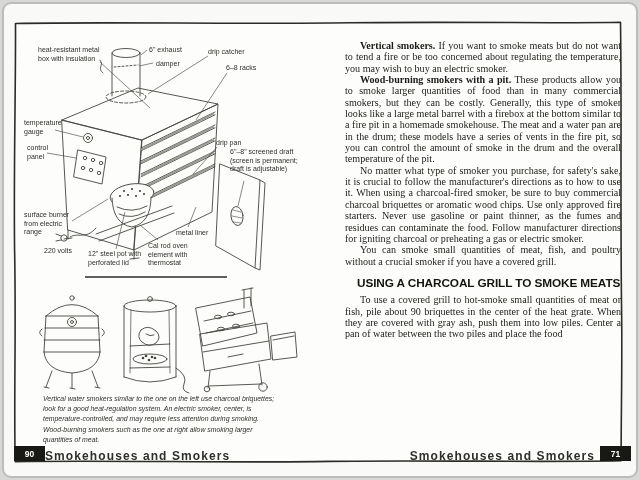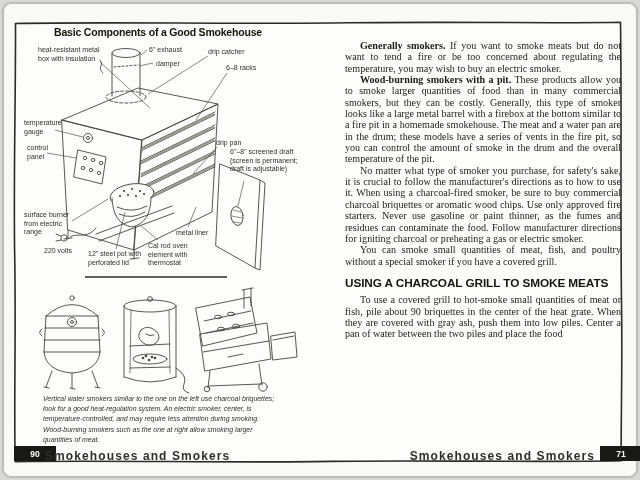--- a/index.html
+++ b/index.html
@@ -14,24 +14,24 @@
             font-size:10.5px; letter-spacing:-0.2px; }
   .dlabel { position:absolute; font-size:7px; line-height:8.6px; color:#2e2e2a; }
   .caption{ position:absolute; font-style:italic; font-size:6.9px; line-height:10.2px; color:#2f2f2b; }
 
   
   .rp { position:absolute; left:345px; top:40px; width:276px;
         font-family:"Liberation Serif",serif; font-size:10.1px; line-height:11.35px;
         color:#1b1b17; text-align:justify; }
   .rp p { margin:0; text-indent:15px; }
   .rp h2 { font-family:"Liberation Sans",sans-serif; font-size:11.8px; letter-spacing:-0.1px;
-           color:#15150f; margin:11px 0 5px 0; text-indent:0; }
+           color:#15150f; margin:11px 0 5px 12px; text-indent:0; }
 
   
-  .folio { position:absolute; top:446px; width:42px; height:15px; background:#181814; color:#ffffff;
+  .folio { position:absolute; top:446px; width:31px; height:15px; background:#181814; color:#ffffff;
            font-size:8.5px; font-weight:bold; display:flex; align-items:center; justify-content:center; }
   .running { position:absolute; top:449px; font-size:12px; font-weight:bold; letter-spacing:1.1px;
              color:#2e2e2a; white-space:nowrap; }
 </style>
 </head>
 <body>
 
 <div class="screen">
   <div class="outer-frame"></div>
 
@@ -154,45 +154,44 @@
         <ellipse cx="236" cy="326" rx="3.5" ry="1.8"></ellipse>
       <path d="M200,334 L267,323 L271,359 L205,371 Z M203,352 L269,341"></path>
       <path d="M271,336 L295,332 L297,357 L273,360 Z M273,340 L294,336"></path>
       <path d="M210,371 L208,388 M259,364 L262,385 M209,386 L261,384"></path>
       <circle cx="263" cy="387" r="4.2"></circle>
         <circle cx="207" cy="389" r="2.8"></circle>
       <path d="M228,357 L243,354"></path>
     </g>
   </svg>
 
-  <div class="ltitle" style="left:38px; top:26px; width:240px;">Basic Components of a Good Smokehouse</div>
 
   <div class="dlabel" style="left:38px;  top:46px;  width:64px;">heat-resistant metal box with insulation</div>
   <div class="dlabel" style="left:149px; top:46px;  width:44px;">6" exhaust</div>
   <div class="dlabel" style="left:156px; top:60px;  width:40px;">damper</div>
   <div class="dlabel" style="left:208px; top:48px;  width:60px;">drip catcher</div>
   <div class="dlabel" style="left:226px; top:64px;  width:50px;">6–8 racks</div>
   <div class="dlabel" style="left:24px;  top:119px; width:44px;">temperature gauge</div>
   <div class="dlabel" style="left:27px;  top:144px; width:30px;">control panel</div>
   <div class="dlabel" style="left:216px; top:139px; width:44px;">drip pan</div>
   <div class="dlabel" style="left:230px; top:148px; width:72px;">6"–8" screened draft (screen is permanent; draft is adjustable)</div>
   <div class="dlabel" style="left:24px;  top:211px; width:50px;">surface burner from electric range</div>
   <div class="dlabel" style="left:44px;  top:247px; width:44px;">220 volts</div>
   <div class="dlabel" style="left:88px;  top:250px; width:62px;">12" steel pot with perforated lid</div>
   <div class="dlabel" style="left:148px; top:242px; width:66px;">Cal rod oven element with thermostat</div>
   <div class="dlabel" style="left:176px; top:229px; width:42px;">metal liner</div>
 
 
   <div class="caption" style="left:43px; top:394px; width:238px;">Vertical water smokers similar to the one on the left use charcoal briquettes; look for a good heat-regulation system. An electric smoker, center, is temperature-controlled, and may require less attention during smoking. Wood-burning smokers such as the one at right allow smoking larger quantities of meat.</div>
 
   <div class="rp">
-    <p><b>Generally smokers.</b><span> If you want to smoke meats but do not want to tend a fire or be too concerned about regulating the temperature, you may wish to buy an electric smoker.</span></p>
+    <p><b>Vertical smokers.</b><span> If you want to smoke meats but do not want to tend a fire or be too concerned about regulating the temperature, you may wish to buy an electric smoker.</span></p>
     <p><b>Wood-burning smokers with a pit.</b><span> These products allow you to smoke larger quantities of food than in many commercial smokers, but they can be costly. Generally, this type of smoker looks like a large metal barrel with a firebox at the bottom similar to a fire pit in a homemade smokehouse. The meat and a water pan are in the drum; these models have a series of vents in the fire pit, so you can control the amount of smoke in the drum and the overall temperature of the pit.</span></p>
     <p><span>No matter what type of smoker you purchase, for safety's sake, it is crucial to follow the manufacturer's directions as to how to use it. When using a charcoal-fired smoker, be sure to buy commercial charcoal briquettes or aromatic wood chips. Use only approved fire starters. Never use gasoline or paint thinner, as the fumes and residues can contaminate the food. Follow manufacturer directions for igniting charcoal or preheating a gas or electric smoker.</span></p>
-    <p><span>You can smoke small quantities of meat, fish, and poultry without a special smoker if you have a covered grill.</span></p>
+    <p><span>You can smoke small quantities of meat, fish, and poultry without a crucial smoker if you have a covered grill.</span></p>
     <h2>USING A CHARCOAL GRILL TO SMOKE MEATS</h2>
     <p><span>To use a covered grill to hot-smoke small quantities of meat or fish, pile about 90 briquettes in the center of the heat grate. When they are covered with gray ash, push them into low piles. Center a pan of water between the two piles and place the food</span></p>
   </div>
 
   <div class="folio" style="left:14px;">90</div>
   <div class="running" style="left:45px;">Smokehouses and Smokers</div>
   <div class="running" style="left:405px; width:190px; text-align:right;">Smokehouses and Smokers</div>
   <div class="folio" style="left:600px;">71</div>
 </div>
 

